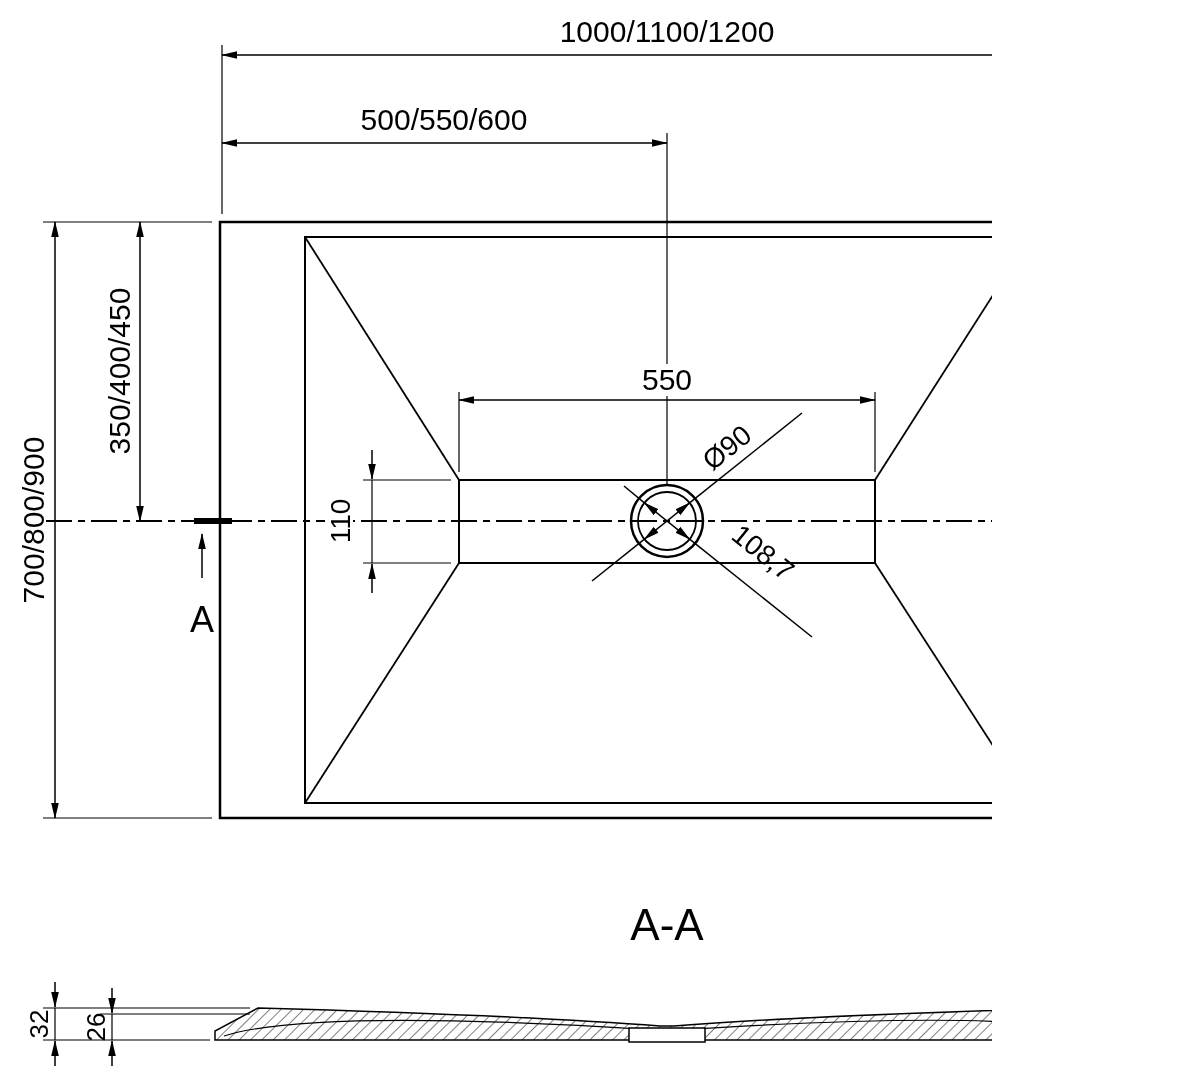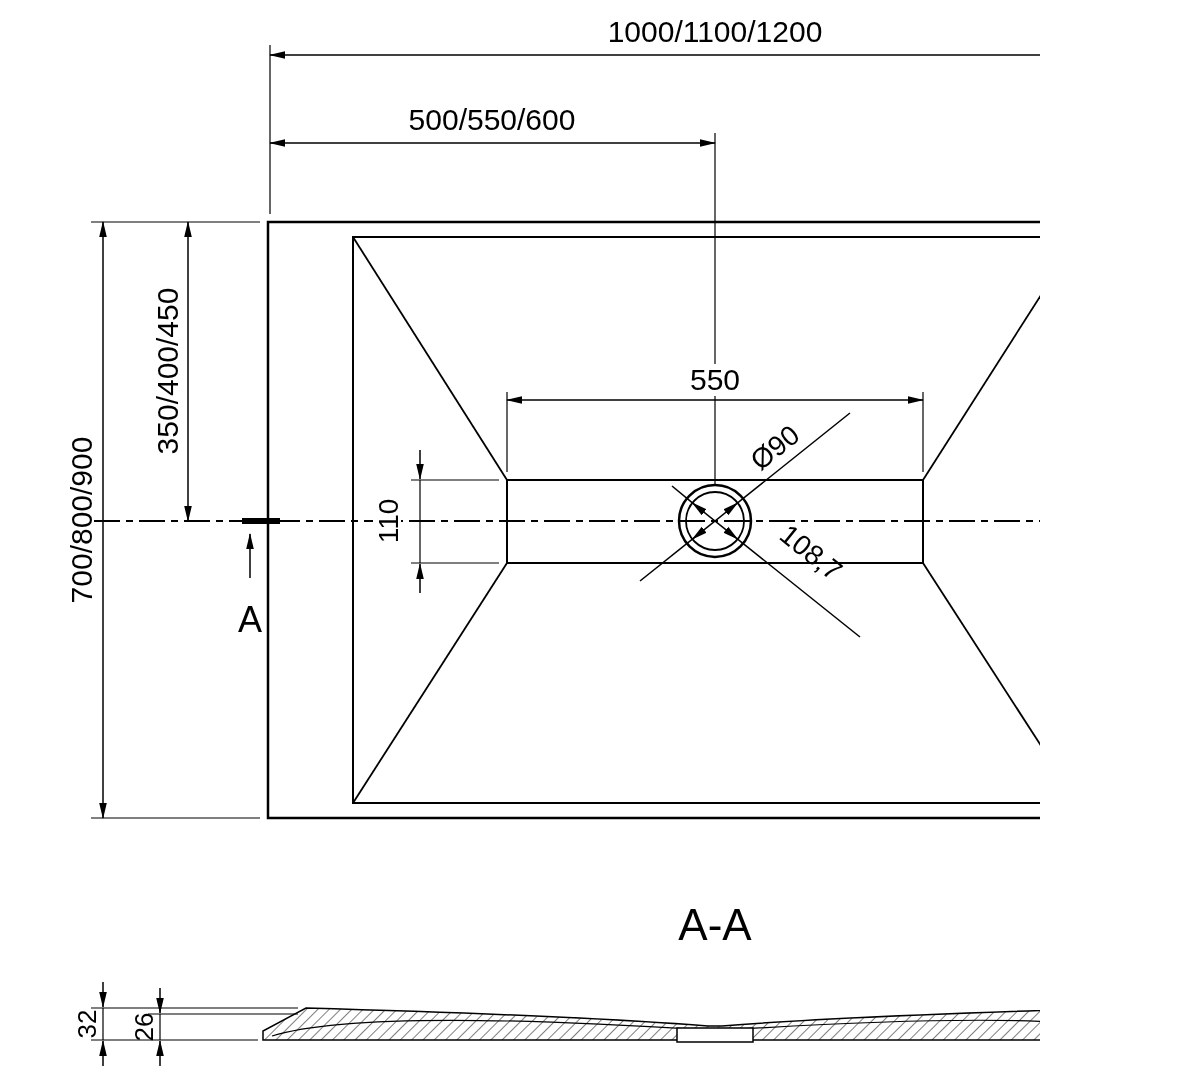--- a/index.html
+++ b/index.html
@@ -1,16 +1,16 @@
 <!DOCTYPE html>
 <html><head>
 <meta charset="utf-8">
 <style>
   html,body{margin:0;padding:0;background:#ffffff;}
-  .page{width:992px;height:1079px;background:#fff;position:relative;overflow:hidden;padding-left:48px;}
+  .page{width:992px;height:1079px;background:#fff;position:relative;overflow:hidden;}
   svg text{font-family:"Liberation Sans", sans-serif;fill:#000;}
   .ts30{font-size:30px;}
   .ts28{font-size:28px;}
   .ts26{font-size:26px;}
   .ts36{font-size:36px;}
   .ts44{font-size:44px;}
   .obj{stroke:#000;fill:none;}
   .dim{stroke:#000;stroke-width:1.5;fill:none;}
   .ext{stroke:#000;stroke-width:1.2;fill:none;}
   .thick{stroke:#000;stroke-width:6;fill:none;}

